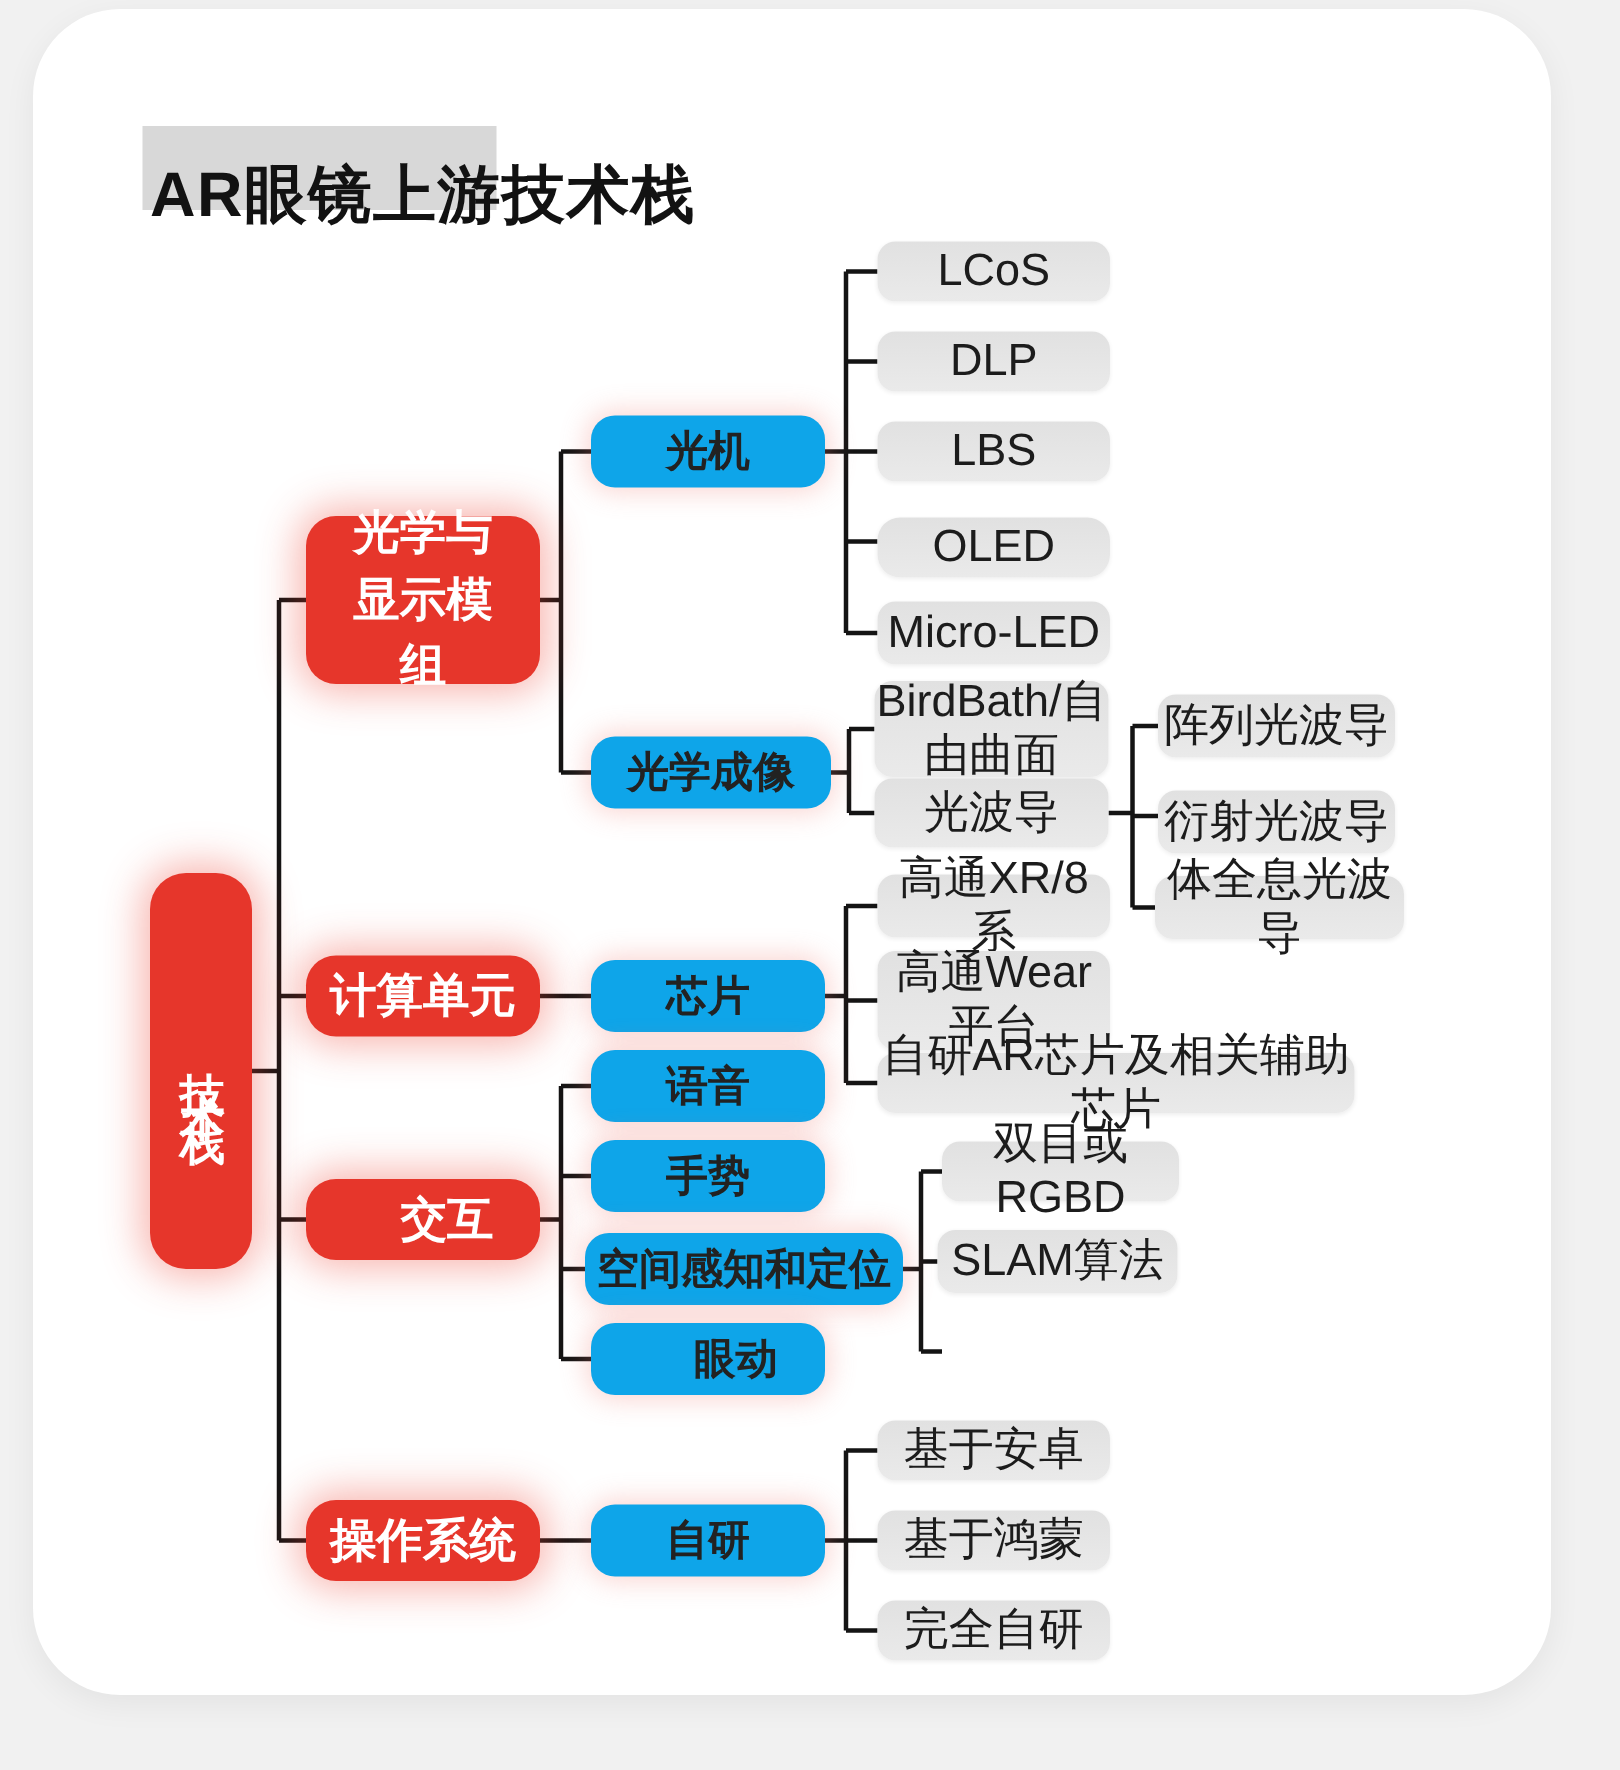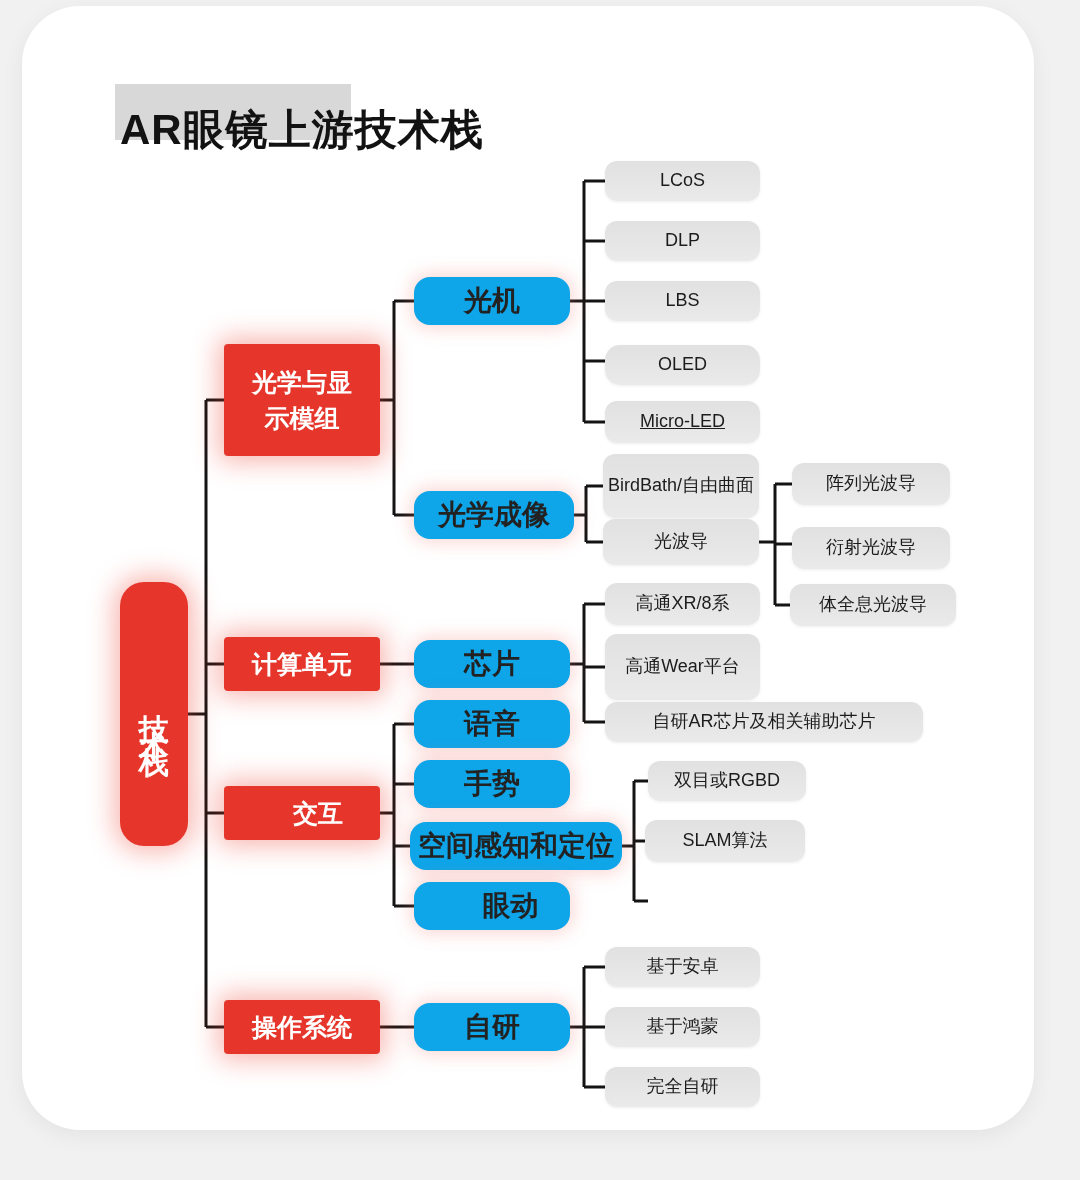--- a/index.html
+++ b/index.html
@@ -7,51 +7,51 @@
     width:1080px;height:1180px;
     background:#f1f1f1;
     font-family:"Liberation Sans","DejaVu Sans",sans-serif;
     position:relative;overflow:hidden;
   }
   .card{
     position:absolute;left:22px;top:6px;width:1012px;height:1124px;
     background:#ffffff;border-radius:58px;
     box-shadow:0 6px 22px rgba(0,0,0,0.06);
   }
-  .stage{position:absolute;left:0;top:0;width:936px;height:1180px;margin-left:20px;}
+  .stage{position:absolute;left:0;top:0;width:936px;height:1180px;}
   .wires{position:absolute;left:0;top:0;pointer-events:none;}
   .title-highlight{
     position:absolute;left:95px;top:84px;width:236px;height:56px;
     background:#d8d8d8;z-index:1;
   }
   .title{
     position:absolute;left:100px;top:102px;margin:0;z-index:2;
     font-size:42px;font-weight:bold;color:#121212;letter-spacing:1px;
   }
   .node{
     position:absolute;display:flex;align-items:center;justify-content:center;
     text-align:center;box-sizing:border-box;z-index:3;
   }
   .node.red{
-    background:#e6362b;color:#ffffff;font-weight:bold;font-size:25px;
-    border-radius:4px;line-height:1.45;
+    background:#e6362b;color:#ffffff;font-weight:bold;font-size:31px;
+    border-radius:20px;line-height:1.45;
     box-shadow:0 0 26px 6px rgba(236,66,50,0.38);
   }
   .node.root{
     writing-mode:vertical-rl;text-orientation:upright;
     font-size:30px;letter-spacing:16px;border-radius:24px;
   }
   .node.pink{
     background:#0ea5e9;color:#222222;font-size:28px;font-weight:700;
     border-radius:16px;
     box-shadow:0 0 18px 3px rgba(240,120,108,0.30);
   }
   .node.gray{
     background:linear-gradient(180deg,#e1e1e1,#eaeaea);
-    color:#1c1c1c;font-size:18px;font-weight:500;
+    color:#1c1c1c;font-size:30px;font-weight:500;
     border-radius:12px;line-height:1.2;
     box-shadow:0 1px 3px rgba(0,0,0,0.07);
   }
   .pad4{padding:0 18px;}
 </style>
 </head>
 <body>
 
 <div class="card"></div>
 
@@ -90,21 +90,21 @@
   <div class="node pink" style="left:394px;top:700px;width:156px;height:48px;">语音</div>
   <div class="node pink" style="left:394px;top:760px;width:156px;height:48px;">手势</div>
   <div class="node pink" style="left:390px;top:822px;width:212px;height:48px;">空间感知和定位</div>
   <div class="node pink" style="left:394px;top:882px;width:156px;height:48px;padding-left:37px;">眼动</div>
   <div class="node pink" style="left:394px;top:1003px;width:156px;height:48px;">自研</div>
 
   <div class="node gray" style="left:585px;top:161px;width:155px;height:40px;">LCoS</div>
   <div class="node gray" style="left:585px;top:221px;width:155px;height:40px;">DLP</div>
   <div class="node gray" style="left:585px;top:281px;width:155px;height:40px;">LBS</div>
   <div class="node gray" style="left:585px;top:345px;width:155px;height:40px;border-radius:15px;">OLED</div>
-  <div class="node gray" style="left:585px;top:401px;width:155px;height:42px;text-decoration:underline;">Micro-LED</div>
+  <div class="node gray" style="left:585px;top:401px;width:155px;height:42px;">Micro-LED</div>
 
   <div class="node gray" style="left:583px;top:454px;width:156px;height:64px;">BirdBath/自由曲面</div>
   <div class="node gray" style="left:583px;top:519px;width:156px;height:46px;">光波导</div>
 
   <div class="node gray" style="left:772px;top:463px;width:158px;height:42px;">阵列光波导</div>
   <div class="node gray" style="left:772px;top:527px;width:158px;height:42px;">衍射光波导</div>
   <div class="node gray" style="left:770px;top:584px;width:166px;height:42px;">体全息光波导</div>
 
   <div class="node gray" style="left:585px;top:583px;width:155px;height:42px;">高通XR/8系</div>
   <div class="node gray" style="left:585px;top:634px;width:155px;height:66px;">高通Wear平台</div>

